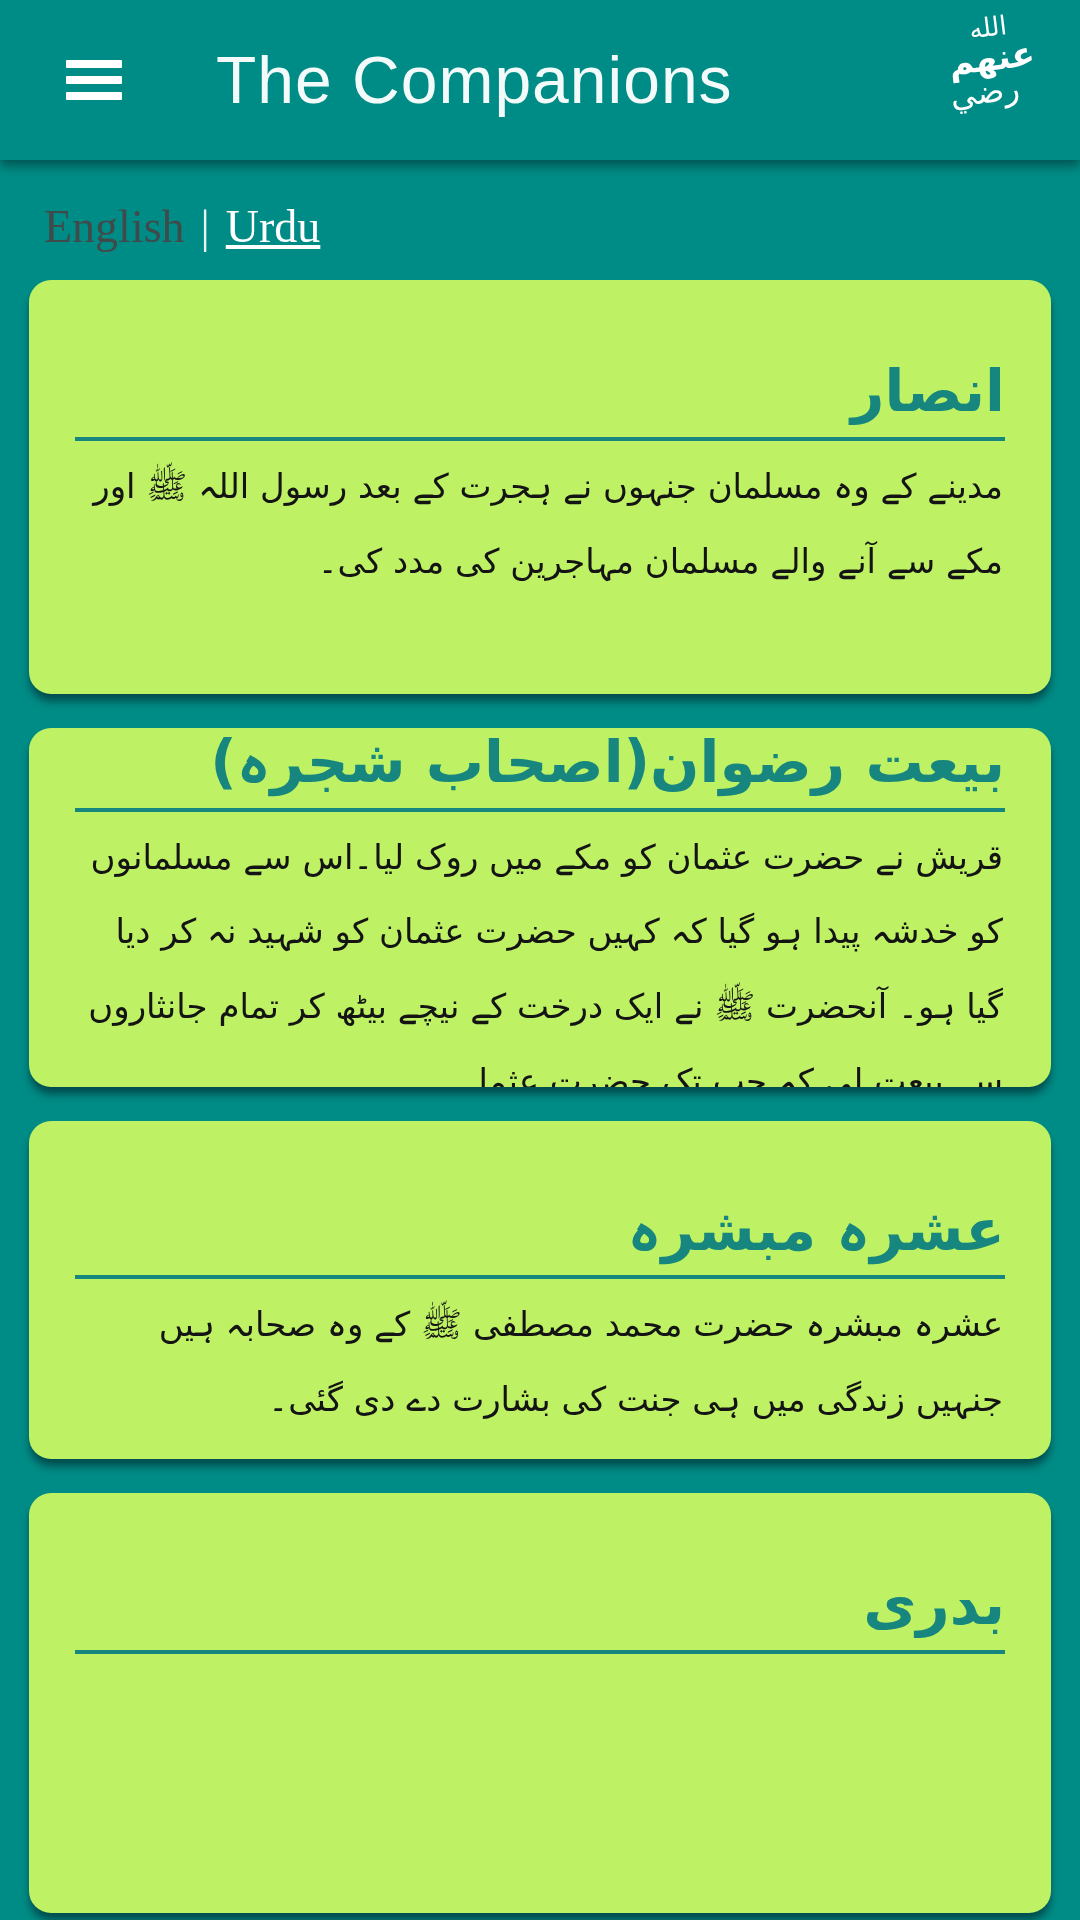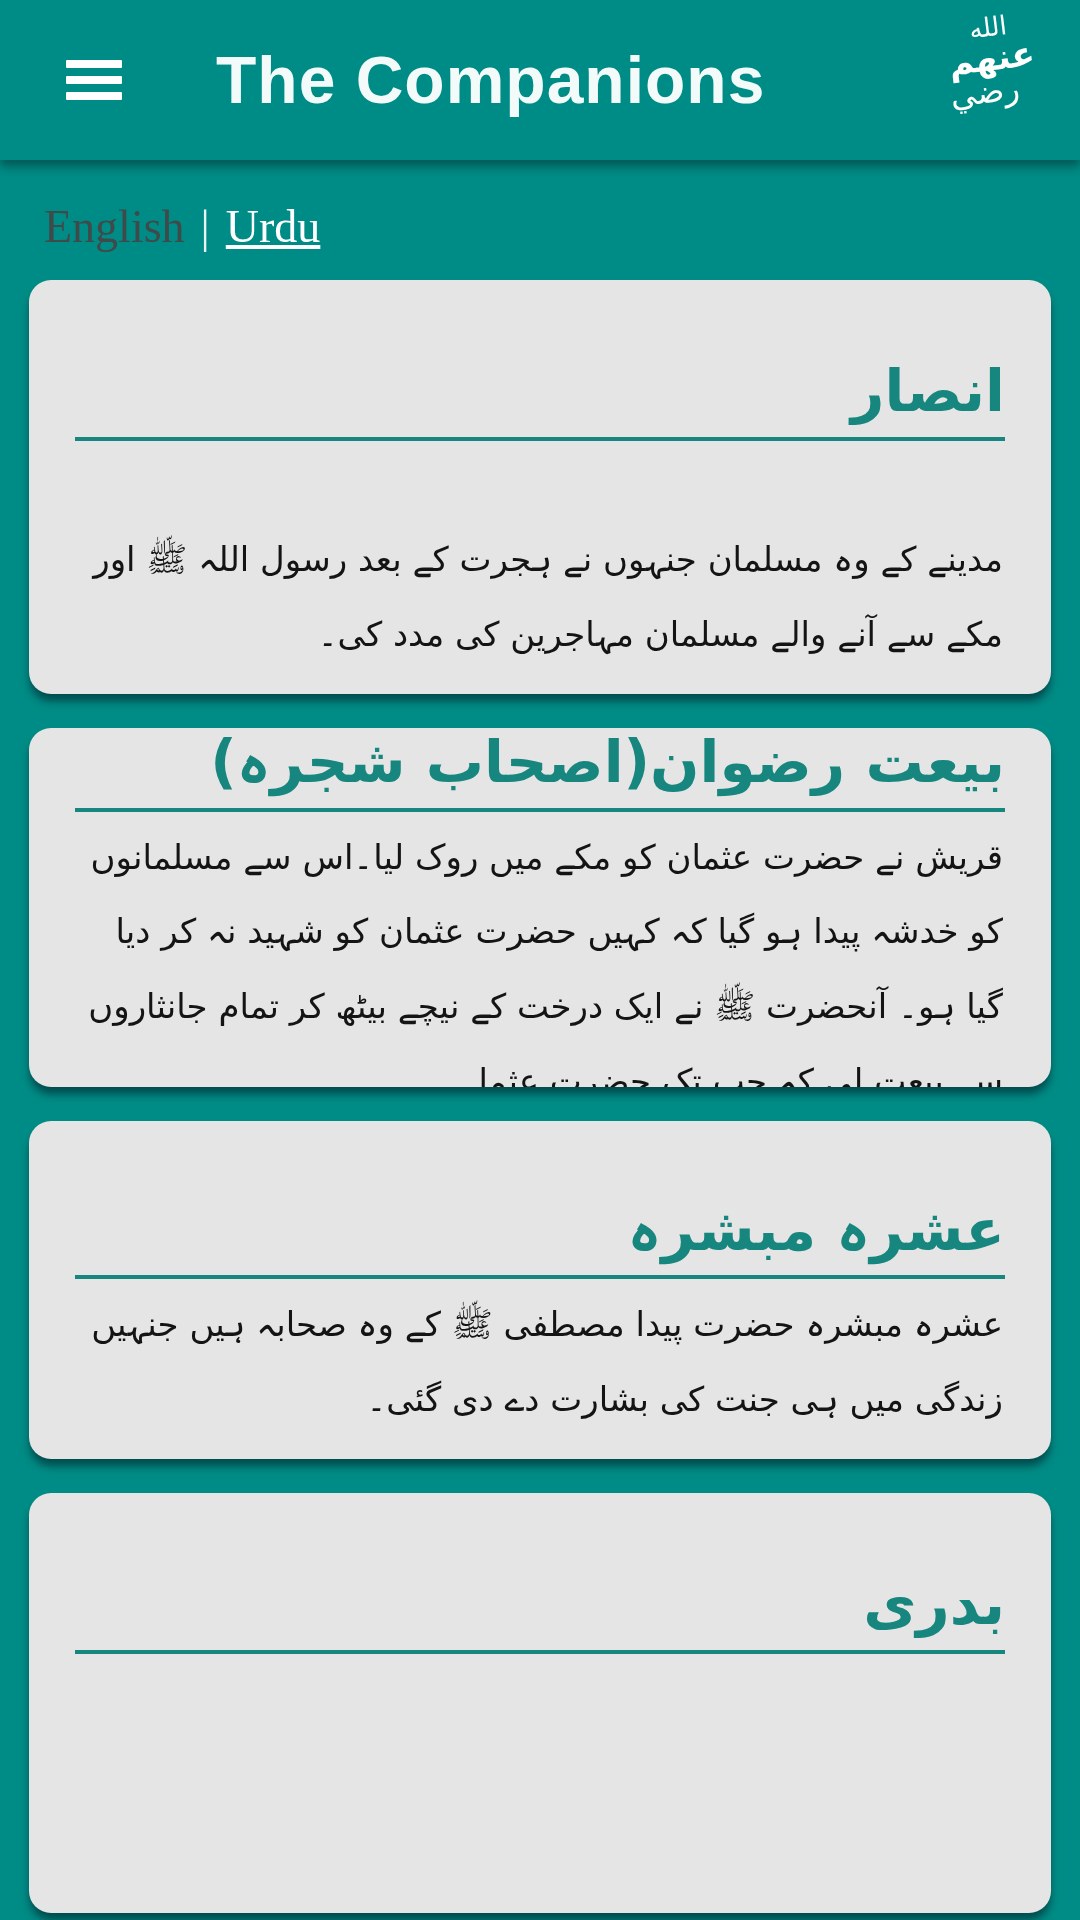--- a/index.html
+++ b/index.html
@@ -36,21 +36,21 @@
   }
   .menu-btn .bar {
     height: 8px;
     width: 100%;
     background: #ffffff;
     border-radius: 1px;
   }
   .header-title {
     margin-left: 94px;
     font-size: 66px;
-    font-weight: 700;
+    font-weight: 400;
     letter-spacing: 1px;
     color: #f3fbfa;
     white-space: nowrap;
   }
   .logo {
     position: absolute;
     right: 28px;
     top: 14px;
     width: 120px;
     text-align: center;
@@ -79,21 +79,21 @@
 
   
   .cards {
     margin-top: 0;
     padding: 0 29px;
     display: flex;
     flex-direction: column;
     gap: 34px;
   }
   .card {
-    background: #e5e5e5;
+    background: #bef264;
     border-radius: 22px;
     box-shadow: 0 8px 9px -1px rgba(0, 10, 20, 0.5);
     display: flex;
     flex-direction: column;
     overflow: hidden;
   }
   .card.h1 { height: 414px; }
   .card.h2 { height: 359px; }
   .card.h3 { height: 338px; }
   .card.h4 { height: 420px; }
@@ -116,21 +116,21 @@
   }
   .card-divider {
     border: none;
     border-top: 4px solid #17867E;
     margin: 0 46px;
   }
   .card-body {
     flex: 1;
     direction: rtl;
     display: flex;
-    align-items: flex-end;
+    align-items: flex-start;
     padding: 8px 48px 22px 48px;
     box-sizing: border-box;
   }
   .card-body p {
     margin: 0;
     width: 100%;
     font-family: "DejaVu Sans", sans-serif;
     font-size: 34px;
     line-height: 2.2;
     color: #141414;
@@ -181,21 +181,21 @@
       <p dir="rtl">قریش نے حضرت عثمان کو مکے میں روک لیا۔اس سے مسلمانوں کو خدشہ پیدا ہو گیا کہ کہیں حضرت عثمان کو شہید نہ کر دیا گیا ہو۔ آنحضرت ﷺ نے ایک درخت کے نیچے بیٹھ کر تمام جانثاروں سے بیعت لی کہ جب تک حضرت عثما...</p>
     </div>
   </section>
 
   <section class="card h3">
     <div class="card-head">
       <h2 class="card-title" dir="rtl">عشرہ مبشرہ</h2>
     </div>
     <hr class="card-divider">
     <div class="card-body">
-      <p dir="rtl">عشرہ مبشرہ حضرت پیدا مصطفی ﷺ کے وہ صحابہ ہیں جنہیں زندگی میں ہی جنت کی بشارت دے دی گئی۔</p>
+      <p dir="rtl">عشرہ مبشرہ حضرت محمد مصطفی ﷺ کے وہ صحابہ ہیں جنہیں زندگی میں ہی جنت کی بشارت دے دی گئی۔</p>
     </div>
   </section>
 
   <section class="card h4">
     <div class="card-head">
       <h2 class="card-title" dir="rtl">بدری</h2>
     </div>
     <hr class="card-divider">
     <div class="card-body">
       <p dir="rtl"></p>

